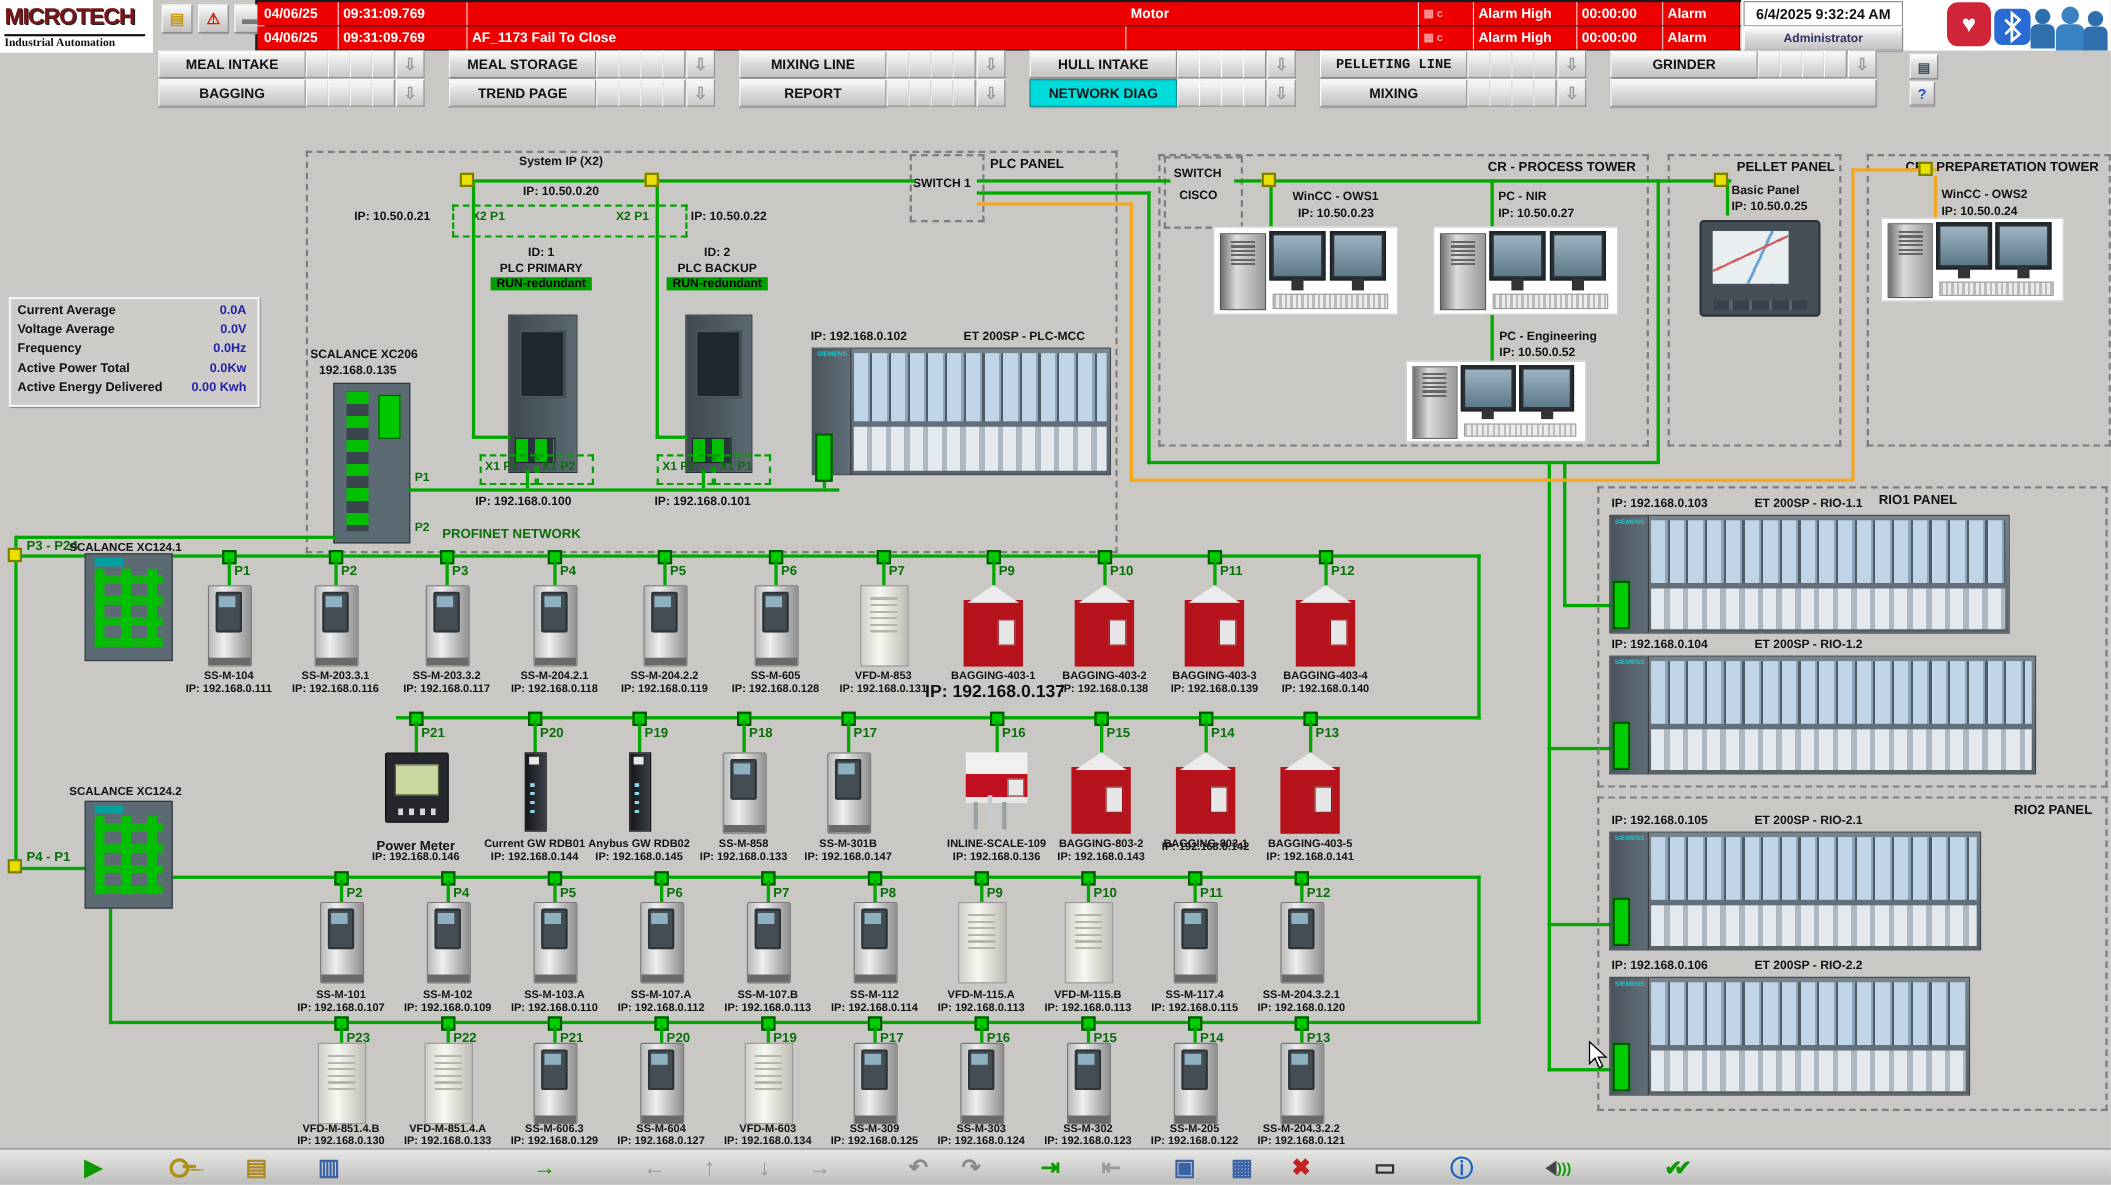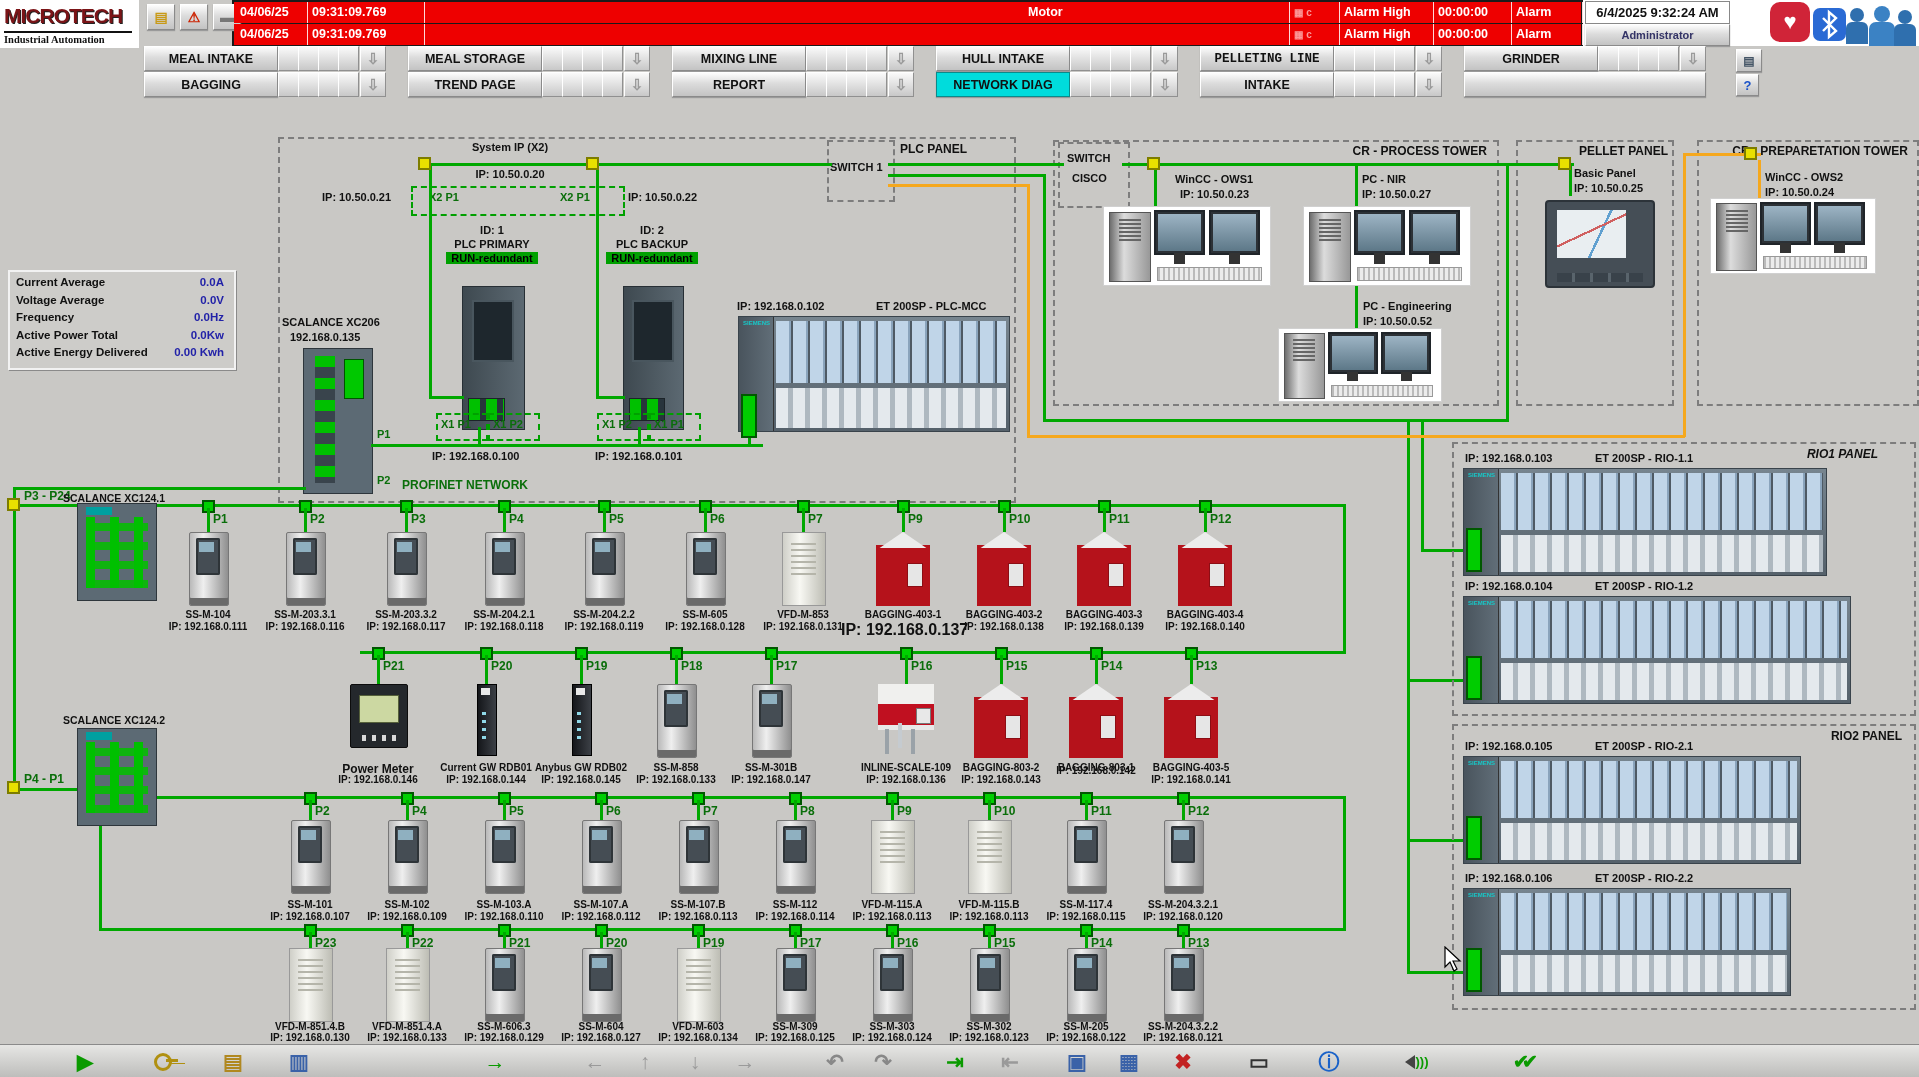--- a/index.html
+++ b/index.html
@@ -196,20 +196,21 @@
     <div class="cell" style="left: 236px; top: 2px; position: absolute; width: 72px; height: 21px; background: transparent;">04/06/25</div>
     <div class="cell" style="left: 308px; top: 2px; position: absolute; width: 117px; height: 21px; background: transparent;">09:31:09.769</div>
     <div class="cell" style="left: 1024px; top: 2px; position: absolute; width: 266px; height: 21px; background: transparent;">Motor</div>
     <div class="cell" style="left: 1290px; top: 2px; position: absolute; width: 50px; height: 21px; color: rgba(255, 190, 190, 0.8); font-size: 10px; background: transparent;">▦ c</div>
     <div class="cell" style="left: 1340px; top: 2px; position: absolute; width: 94px; height: 21px; background: transparent;">Alarm High</div>
     <div class="cell" style="left: 1434px; top: 2px; position: absolute; width: 78px; height: 21px; background: transparent;">00:00:00</div>
     <div class="cell" style="left: 1512px; top: 2px; position: absolute; width: 71px; height: 21px; background: transparent;">Alarm</div>
     <div class="abs" style="left: 234px; top: 24px; width: 1347px; height: 21px; background: rgb(238, 0, 0);"></div>
     <div class="cell" style="left: 236px; top: 24px; position: absolute; width: 72px; height: 21px; background: transparent;">04/06/25</div>
     <div class="cell" style="left: 308px; top: 24px; position: absolute; width: 117px; height: 21px; background: transparent;">09:31:09.769</div>
+    <div class="cell" style="left: 425px; top: 24px; position: absolute; width: 599px; height: 21px; background: transparent;">AF_1173 Fail To Close</div>
     <div class="cell" style="left: 1024px; top: 24px; position: absolute; width: 266px; height: 21px; background: transparent;"></div>
     <div class="cell" style="left: 1290px; top: 24px; position: absolute; width: 50px; height: 21px; color: rgba(255, 190, 190, 0.8); font-size: 10px; background: transparent;">▦ c</div>
     <div class="cell" style="left: 1340px; top: 24px; position: absolute; width: 94px; height: 21px; background: transparent;">Alarm High</div>
     <div class="cell" style="left: 1434px; top: 24px; position: absolute; width: 78px; height: 21px; background: transparent;">00:00:00</div>
     <div class="cell" style="left: 1512px; top: 24px; position: absolute; width: 71px; height: 21px; background: transparent;">Alarm</div>
     <div class="btn" style="left: 144px; top: 46px; position: absolute; width: 132px; height: 23px;">MEAL INTAKE</div>
     <div class="navseg" style="left: 278px; top: 46px; position: absolute;"></div>
     <div class="navseg" style="left: 298px; top: 46px; position: absolute;"></div>
     <div class="navseg" style="left: 318px; top: 46px; position: absolute;"></div>
     <div class="navseg" style="left: 338px; top: 46px; position: absolute;"></div>
@@ -261,21 +262,21 @@
     <div class="navseg" style="left: 826px; top: 72px; position: absolute;"></div>
     <div class="navseg" style="left: 846px; top: 72px; position: absolute;"></div>
     <div class="navseg" style="left: 866px; top: 72px; position: absolute;"></div>
     <div class="navarrow" style="left: 888px; top: 72px; position: absolute;">⇩</div>
     <div class="btn active" style="left: 936px; top: 72px; position: absolute; width: 132px; height: 23px;">NETWORK DIAG</div>
     <div class="navseg" style="left: 1070px; top: 72px; position: absolute;"></div>
     <div class="navseg" style="left: 1090px; top: 72px; position: absolute;"></div>
     <div class="navseg" style="left: 1110px; top: 72px; position: absolute;"></div>
     <div class="navseg" style="left: 1130px; top: 72px; position: absolute;"></div>
     <div class="navarrow" style="left: 1152px; top: 72px; position: absolute;">⇩</div>
-    <div class="btn" style="left: 1200px; top: 72px; position: absolute; width: 132px; height: 23px;">INTAKE</div>
+    <div class="btn" style="left: 1200px; top: 72px; position: absolute; width: 132px; height: 23px;">MIXING</div>
     <div class="navseg" style="left: 1334px; top: 72px; position: absolute;"></div>
     <div class="navseg" style="left: 1354px; top: 72px; position: absolute;"></div>
     <div class="navseg" style="left: 1374px; top: 72px; position: absolute;"></div>
     <div class="navseg" style="left: 1394px; top: 72px; position: absolute;"></div>
     <div class="navarrow" style="left: 1416px; top: 72px; position: absolute;">⇩</div>
     <div class="btn" style="left: 1464px; top: 72px; position: absolute; width: 240px; height: 23px;"></div>
     <div class="lbl" style="left: 16px; top: 276px; font-size: 11.5px;">Current Average</div>
     <div class="lbl" style="left: 120px; top: 276px; width: 104px; text-align: right; color: rgb(34, 34, 168); font-size: 11.5px;">0.0A</div>
     <div class="lbl" style="left: 16px; top: 293.5px; font-size: 11.5px;">Voltage Average</div>
     <div class="lbl" style="left: 120px; top: 293.5px; width: 104px; text-align: right; color: rgb(34, 34, 168); font-size: 11.5px;">0.0V</div>
@@ -578,21 +579,21 @@
     <div class="lbl grn" style="left: 1188px; top: 936px; font-size: 12px;">P13</div>
     <div class="dev dev-starter" style="left: 1164px; top: 948px; position: absolute; width: 38px; height: 72px;"></div>
     <div class="lbl" style="left: 1121px; top: 1021px; width: 124px; height: 12px; text-align: center; font-size: 10px;">SS-M-204.3.2.2</div>
     <div class="lbl" style="left: 1121px; top: 1032px; width: 124px; height: 12px; text-align: center; font-size: 10px;">IP: 192.168.0.121</div>
     <div class="rack" style="left: 738px; top: 316px; position: absolute; width: 270px; height: 114px;">
       <div class="low"></div>
       <span class="brand">SIEMENS</span>
     </div>
     <div class="conn" style="left: 741px; top: 394px; position: absolute;"></div>
     <div class="dash" style="left: 1452px; top: 442px; position: absolute; width: 460px; height: 270px;"></div>
-    <div class="lbl" style="left: 1708px; top: 447px; width: 170px; height: 13px; text-align: right; font-size: 12px; font-style: italic;">RIO1 PANEL</div>
+    <div class="lbl" style="left: 1708px; top: 447px; width: 170px; height: 13px; text-align: left; font-size: 12px;">RIO1 PANEL</div>
     <div class="lbl" style="left: 1465px; top: 452px; width: 150px; height: 13px;">IP: 192.168.0.103</div>
     <div class="lbl" style="left: 1595px; top: 452px; width: 180px; height: 13px;">ET 200SP - RIO-1.1</div>
     <div class="rack" style="left: 1463px; top: 468px; position: absolute; width: 362px; height: 106px;">
       <div class="low"></div>
       <span class="brand">SIEMENS</span>
     </div>
     <div class="conn" style="left: 1466px; top: 528px; position: absolute;"></div>
     <div class="lbl" style="left: 1465px; top: 580px; width: 150px; height: 13px;">IP: 192.168.0.104</div>
     <div class="lbl" style="left: 1595px; top: 580px; width: 180px; height: 13px;">ET 200SP - RIO-1.2</div>
     <div class="rack" style="left: 1463px; top: 596px; position: absolute; width: 386px; height: 106px;">

